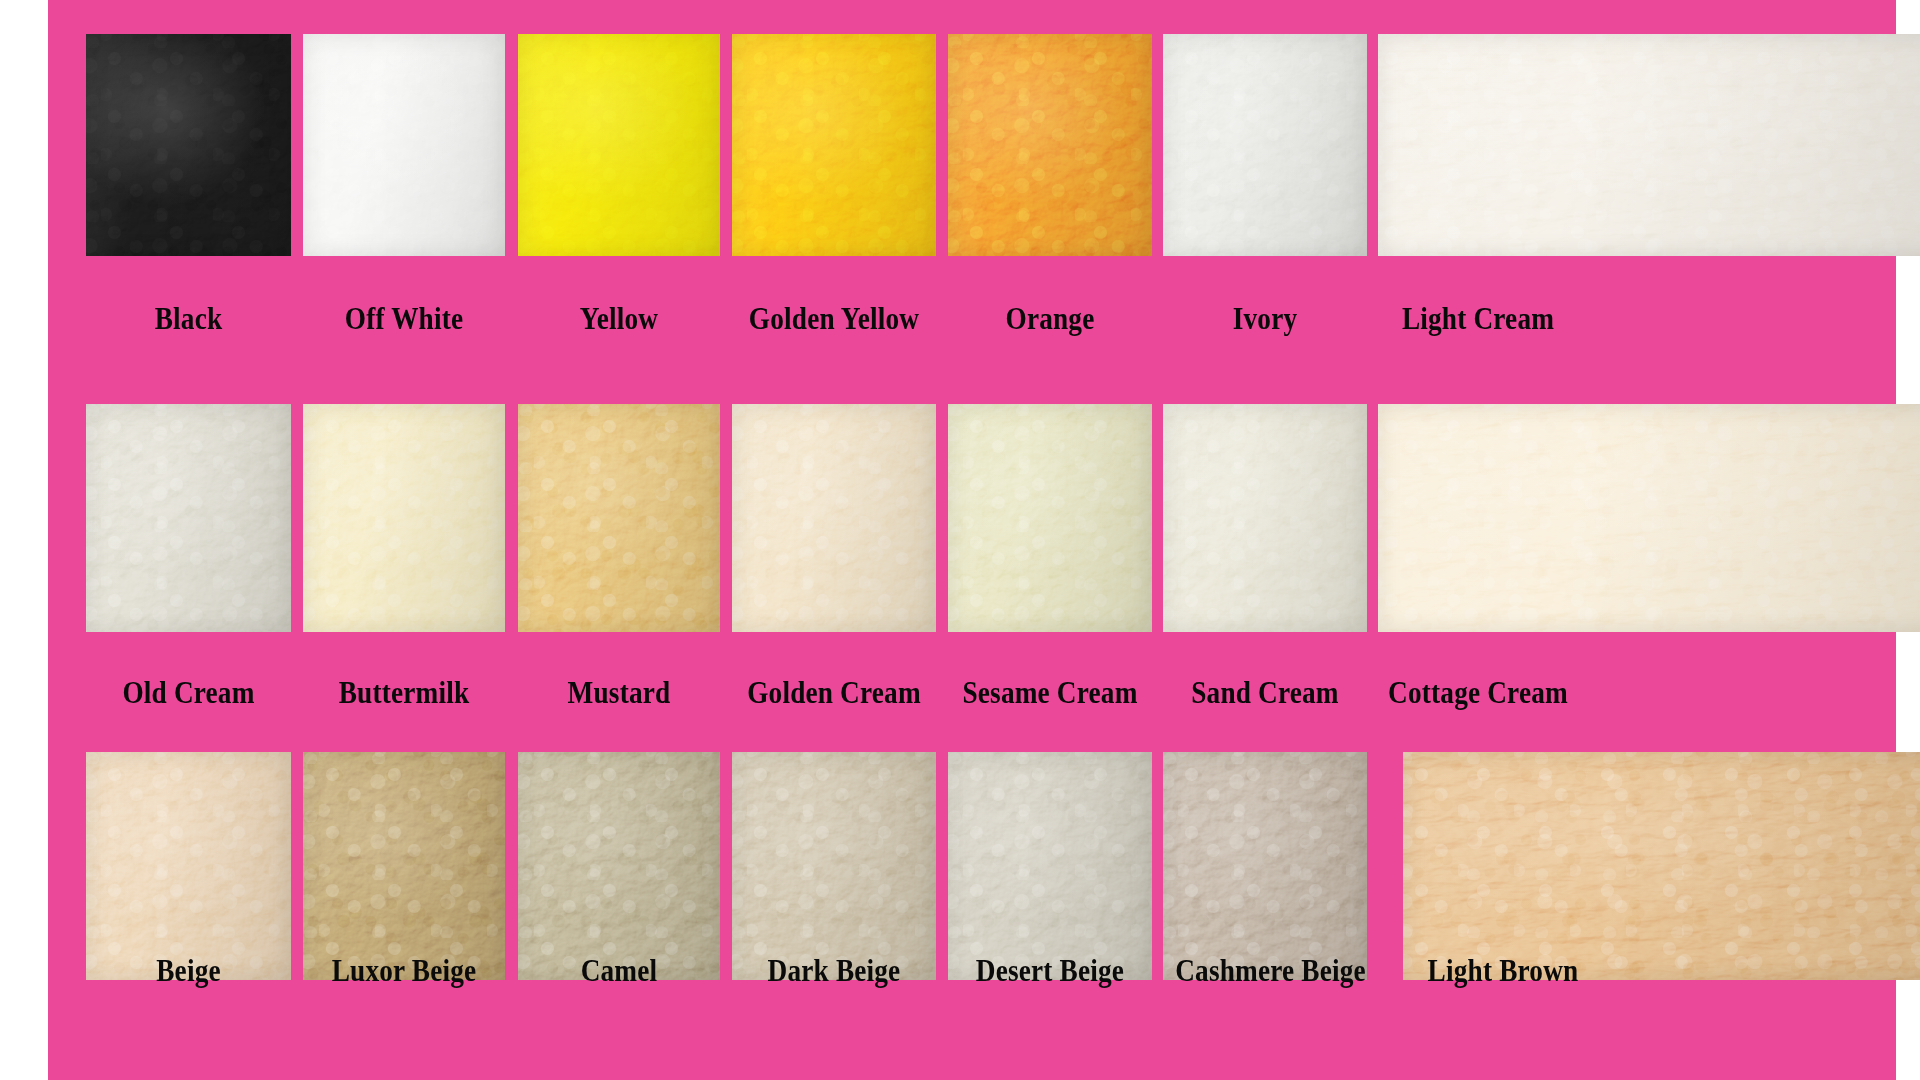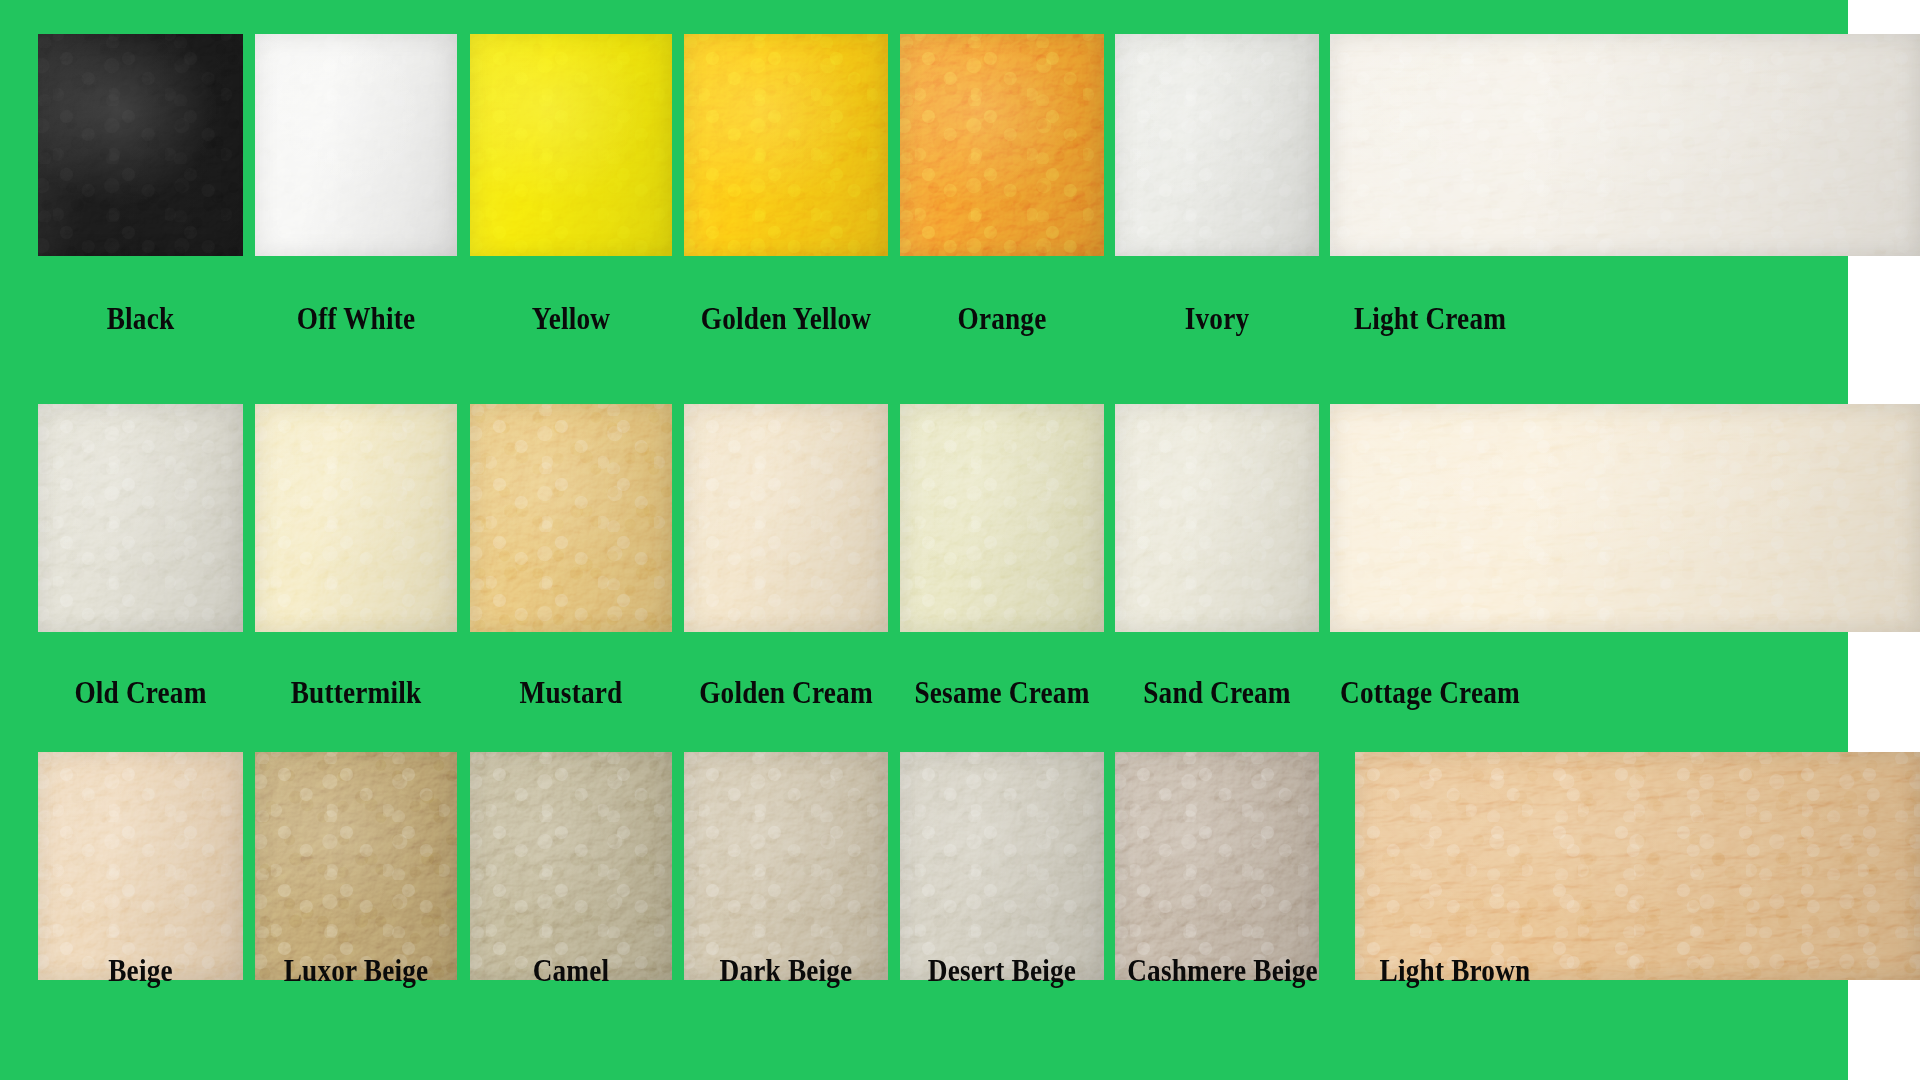--- a/index.html
+++ b/index.html
@@ -11,21 +11,22 @@
     overflow: hidden;
   }
   body {
     font-family: "Liberation Serif", "DejaVu Serif", serif;
   }
 
   #board {
     position: relative;
     width: 1848px;
     height: 1080px;
-    background: #22c55e;
+    background: #ec4899;
+    margin-left: 48px;
   }
 
   .row {
     position: absolute;
     left: 0;
     width: 1920px;
   }
 
   .cell {
     position: absolute;

